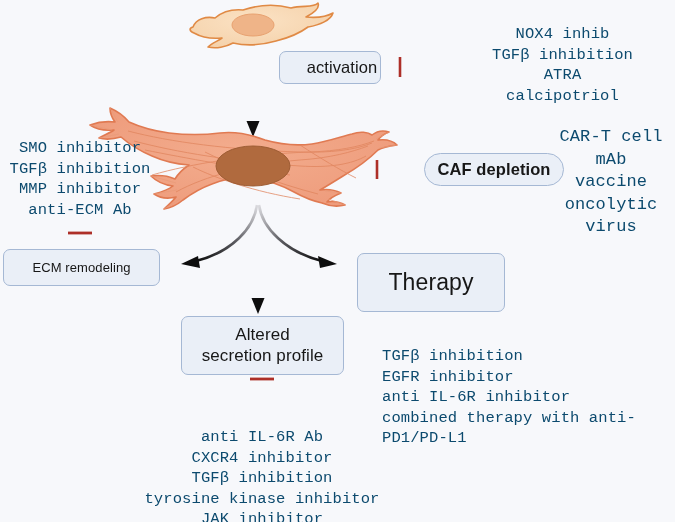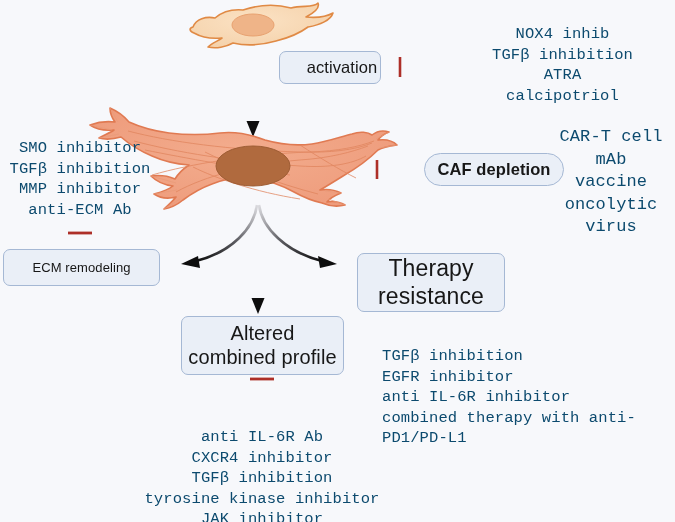--- a/index.html
+++ b/index.html
@@ -201,26 +201,25 @@
   <div class="node pill" style="left:424px;top:153px;width:140px;height:33px;font-size:16.5px;">
     <span>CAF depletion</span>
   </div>
 
   <div class="node" style="left:3px;top:249px;width:157px;height:37px;font-size:13px;">
     <span>ECM remodeling</span>
   </div>
 
   <div class="node" style="left:357px;top:245px;width:148px;height:59px;font-size:23px;flex-direction:column;margin-top:8px;">
     <span>Therapy</span>
-    <span>resistance</span>
-  </div>
-
-  <div class="node" style="left:181px;top:316px;width:163px;height:59px;font-size:20px;flex-direction:column;">
+  </div>
+
+  <div class="node" style="left:181px;top:316px;width:163px;height:59px;font-size:17px;flex-direction:column;">
     <span>Altered</span>
-    <span>combined profile</span>
+    <span>secretion profile</span>
   </div>
 
   <div class="txt c" style="left:455px;top:24px;width:215px;font-size:15.5px;">NOX4 inhib
 TGFβ inhibition
 ATRA
 calcipotriol</div>
 
   <div class="txt c" style="left:4px;top:106px;width:152px;font-size:15.5px;margin-top:32px;">SMO inhibitor
 TGFβ inhibition
 MMP inhibitor

